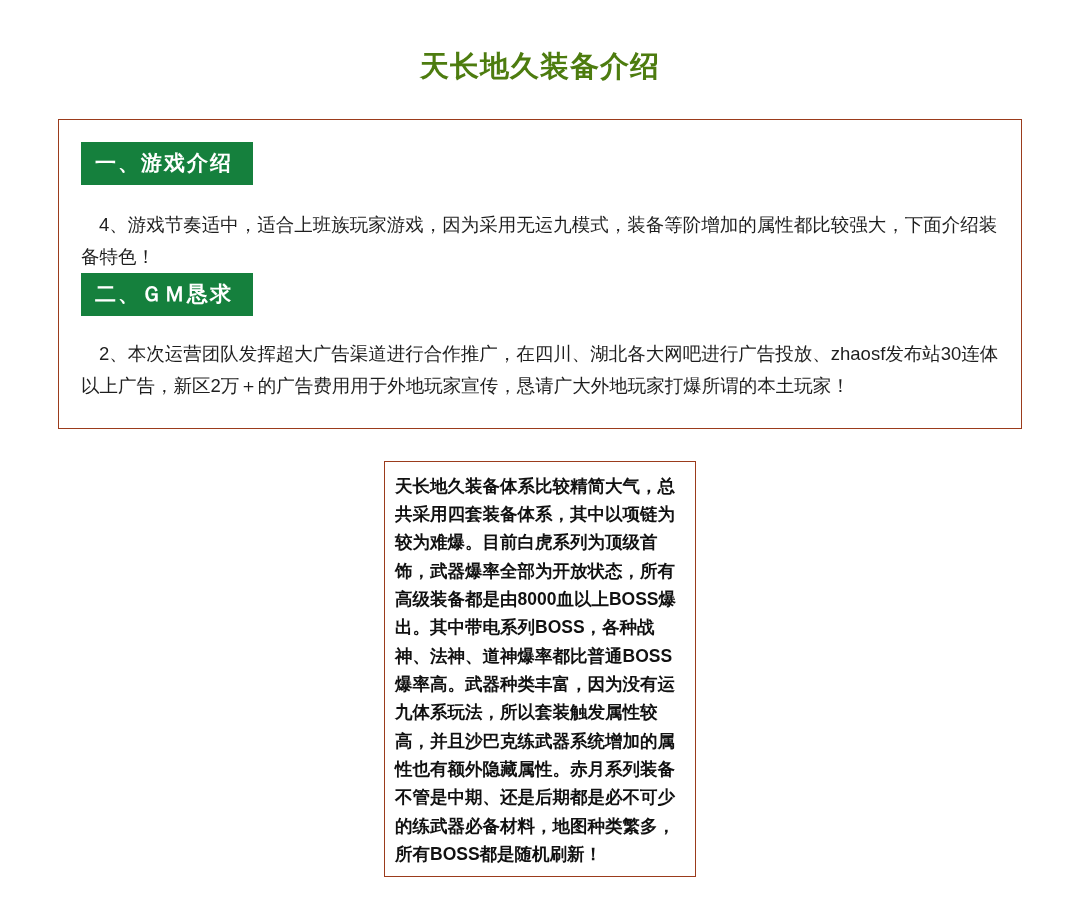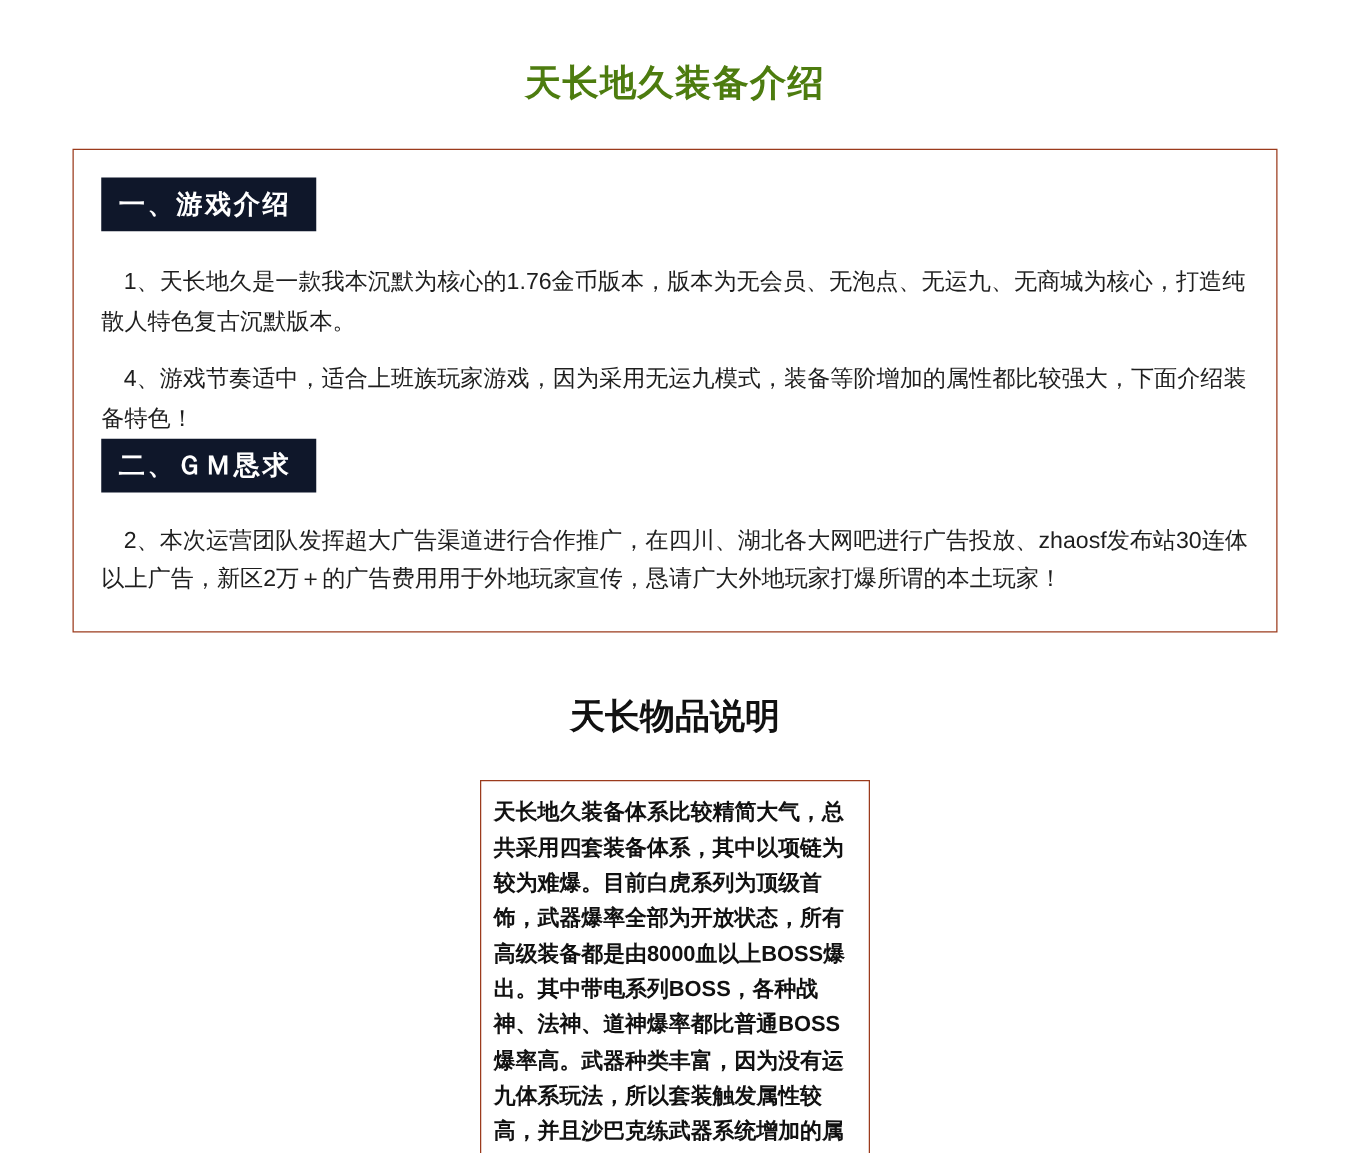--- a/index.html
+++ b/index.html
@@ -28,21 +28,21 @@
     letter-spacing: 1px;
   }
   .intro-box {
     margin: 32px 58px 0 58px;
     border: 1px solid #9b3b1c;
     box-sizing: border-box;
     padding: 22px 22px 26px 22px;
   }
   .section-tag {
     display: inline-block;
-    background: #0f172a;
+    background: #15803d;
     color: #ffffff;
     font-size: 21px;
     font-weight: bold;
     padding: 7px 20px 8px 14px;
     letter-spacing: 2px;
     margin: 0 0 8px 0;
   }
   .section-tag.second {
     margin-top: 0;
   }
@@ -82,29 +82,27 @@
 <body>
 
 <div class="page">
 
   <h1 class="main-title">天长地久装备介绍</h1>
 
   <div class="intro-box">
 
     <div class="section-tag">一、游戏介绍</div>
 
-    <p class="para">1、天长地久是一款我本沉默为核心的1.76金币版本，版本为无会员、无泡点、无运九、无商城为核心，打造纯散人特色复古沉默版本。</p>
     <p class="para">4、游戏节奏适中，适合上班族玩家游戏，因为采用无运九模式，装备等阶增加的属性都比较强大，下面介绍装备特色！</p>
 
     <div class="section-tag second">二、ＧＭ恳求</div>
 
     <p class="para">2、本次运营团队发挥超大广告渠道进行合作推广，在四川、湖北各大网吧进行广告投放、zhaosf发布站30连体以上广告，新区2万＋的广告费用用于外地玩家宣传，恳请广大外地玩家打爆所谓的本土玩家！</p>
 
   </div>
 
-  <h2 class="sub-title">天长物品说明</h2>
 
   <div class="items-box">
     <p class="items-text">天长地久装备体系比较精简大气，总共采用四套装备体系，其中以项链为较为难爆。目前白虎系列为顶级首饰，武器爆率全部为开放状态，所有高级装备都是由8000血以上BOSS爆出。其中带电系列BOSS，各种战神、法神、道神爆率都比普通BOSS爆率高。武器种类丰富，因为没有运九体系玩法，所以套装触发属性较高，并且沙巴克练武器系统增加的属性也有额外隐藏属性。赤月系列装备不管是中期、还是后期都是必不可少的练武器必备材料，地图种类繁多，所有BOSS都是随机刷新！</p>
 
   </div>
 
 </div>
 
 </body></html>

